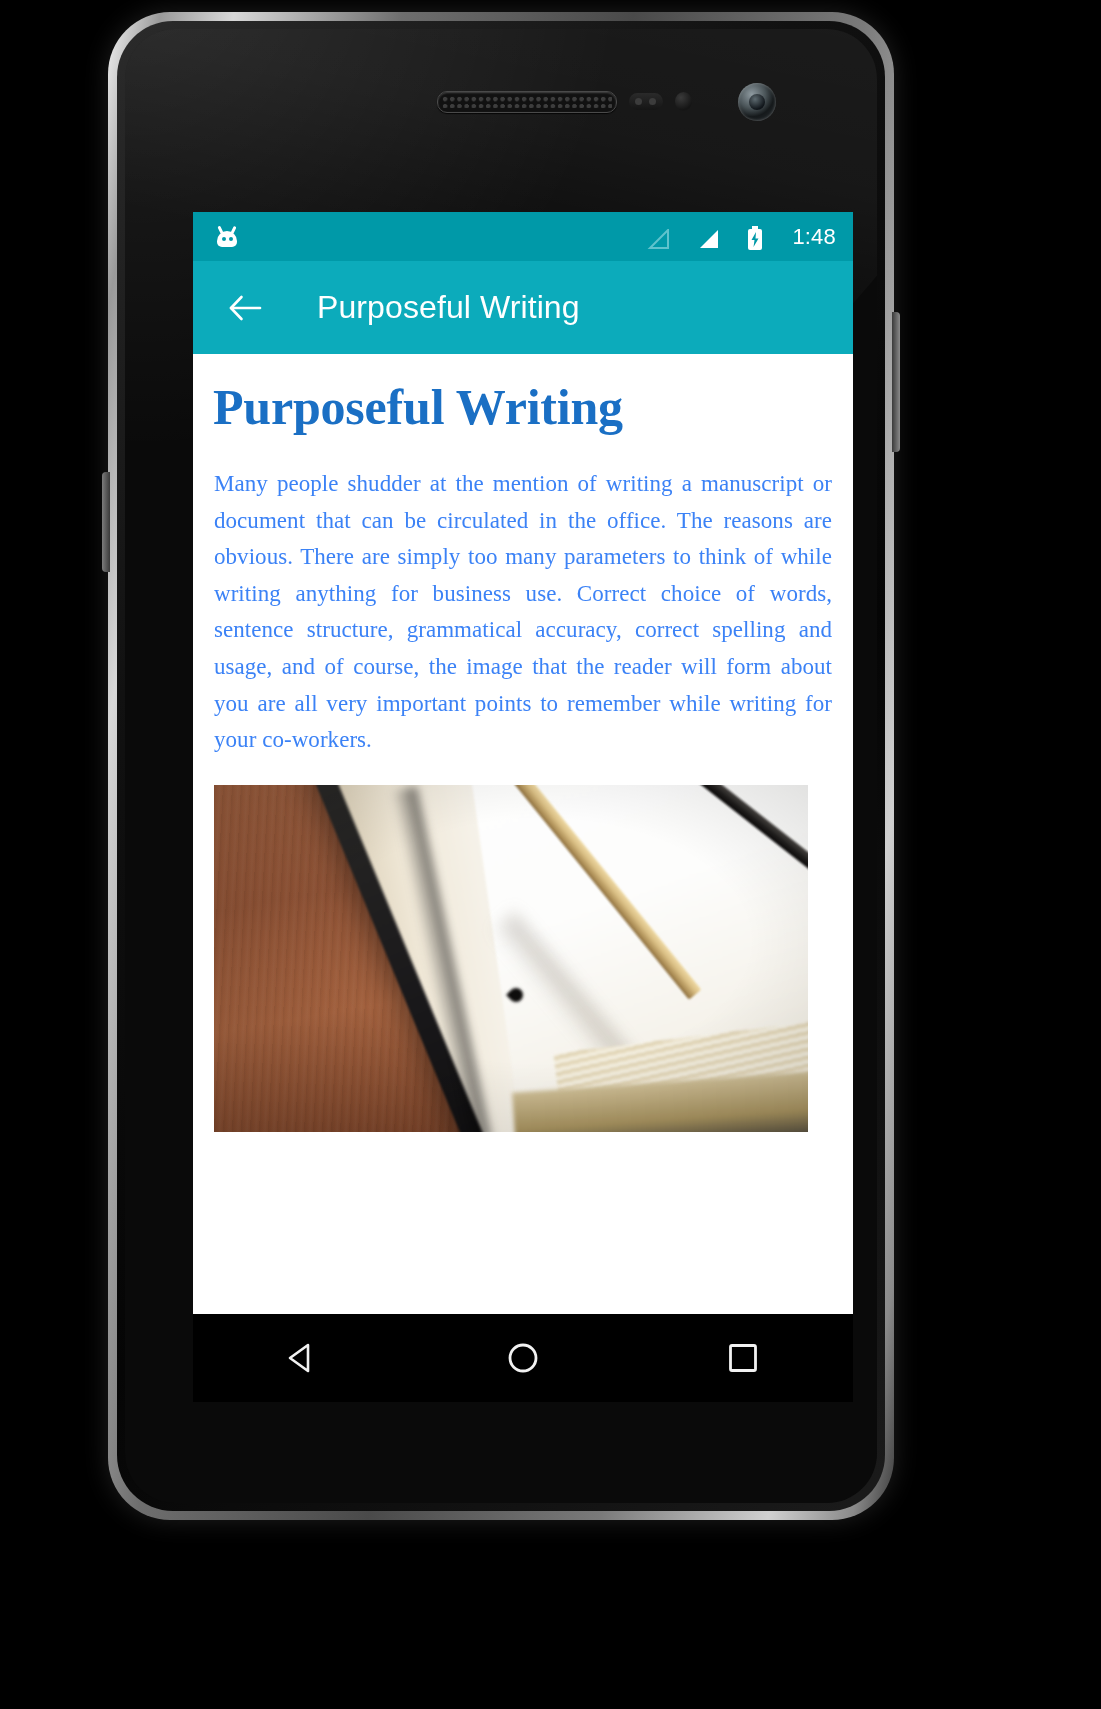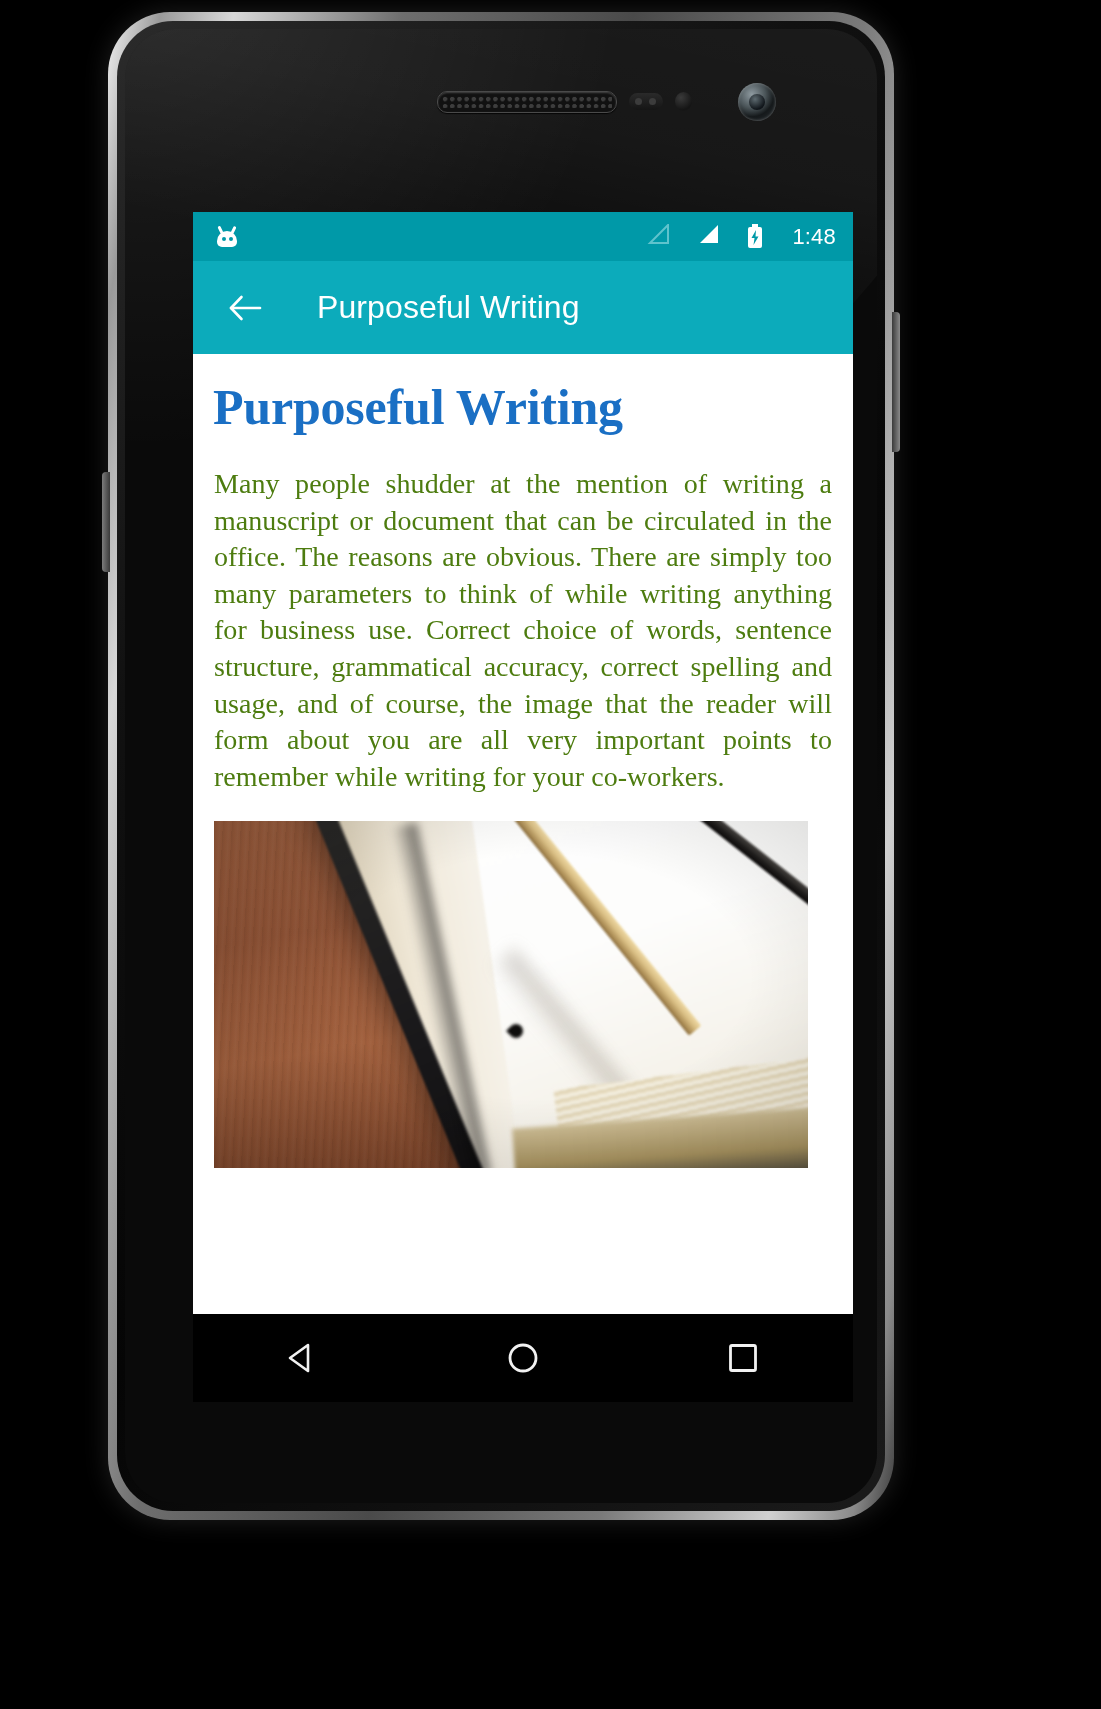--- a/index.html
+++ b/index.html
@@ -166,21 +166,21 @@
     display: flex;
     align-items: center;
     padding: 0 17px 0 22px;
     box-sizing: border-box;
     position: relative;
   }
   #status-bar .sb-left { display: flex; align-items: center; }
   #status-bar .sb-right {
     margin-left: auto;
     display: flex;
-    align-items: flex-start;
+    align-items: flex-end;
     gap: 26px;
   }
   .android-head {
     width: 24px; height: 21px;
     position: relative;
   }
   .android-head .ah-body {
     position: absolute;
     left: 2px; top: 5px;
     width: 20px; height: 16px;
@@ -265,23 +265,23 @@
     color: #1a6fc4;
     font-family: "Liberation Serif", serif;
     font-weight: bold;
     font-size: 50px;
     line-height: 1.08;
     margin: 26px 20px 0 20px;
     letter-spacing: -0.2px;
   }
   #article-body {
     font-family: "Liberation Serif", serif;
-    font-size: 28px;
+    font-size: 23px;
     line-height: 36.6px;
-    color: #4d7c0f;
+    color: #3b82f6;
     text-align: justify;
     margin: 32px 21px 0 21px;
     letter-spacing: 0.05px;
   }
 
   
   #article-photo {
     margin: 26px 0 0 21px;
     width: 594px;
     height: 347px;

